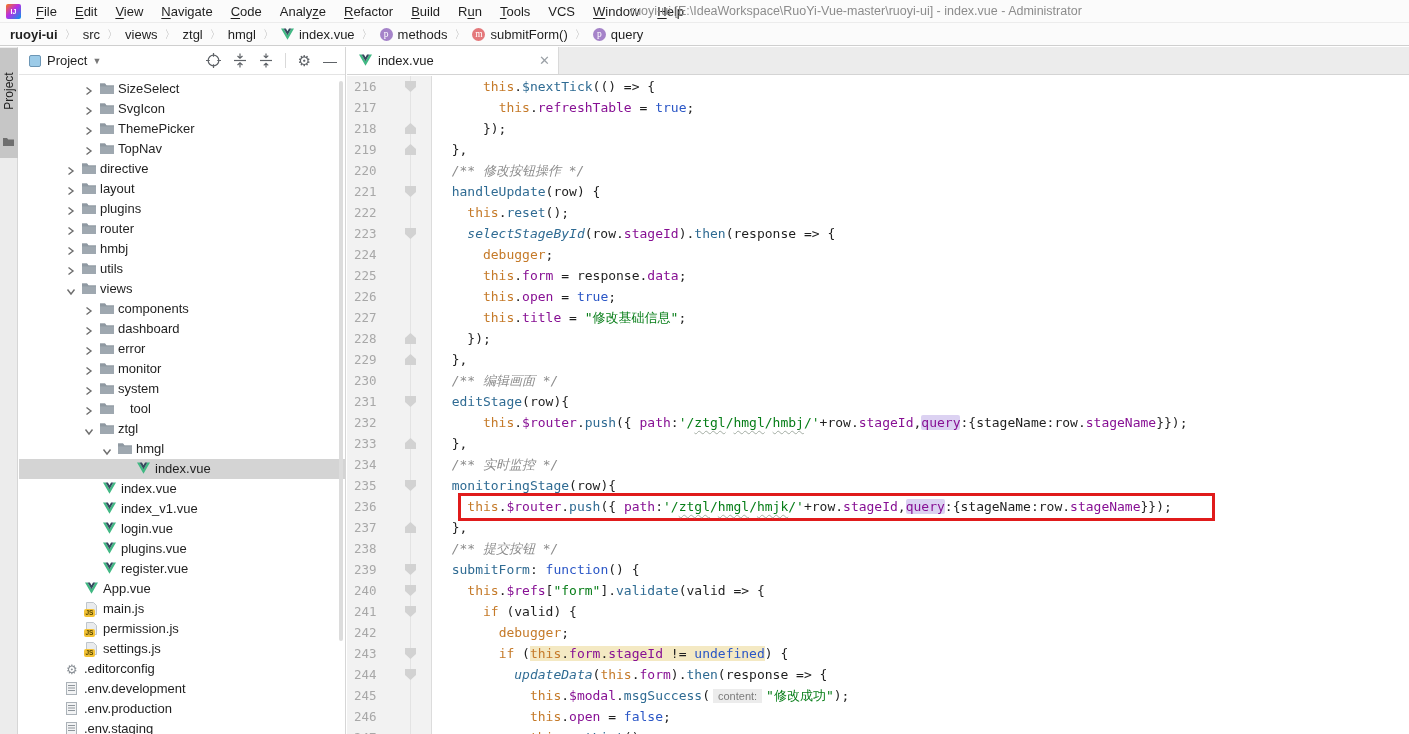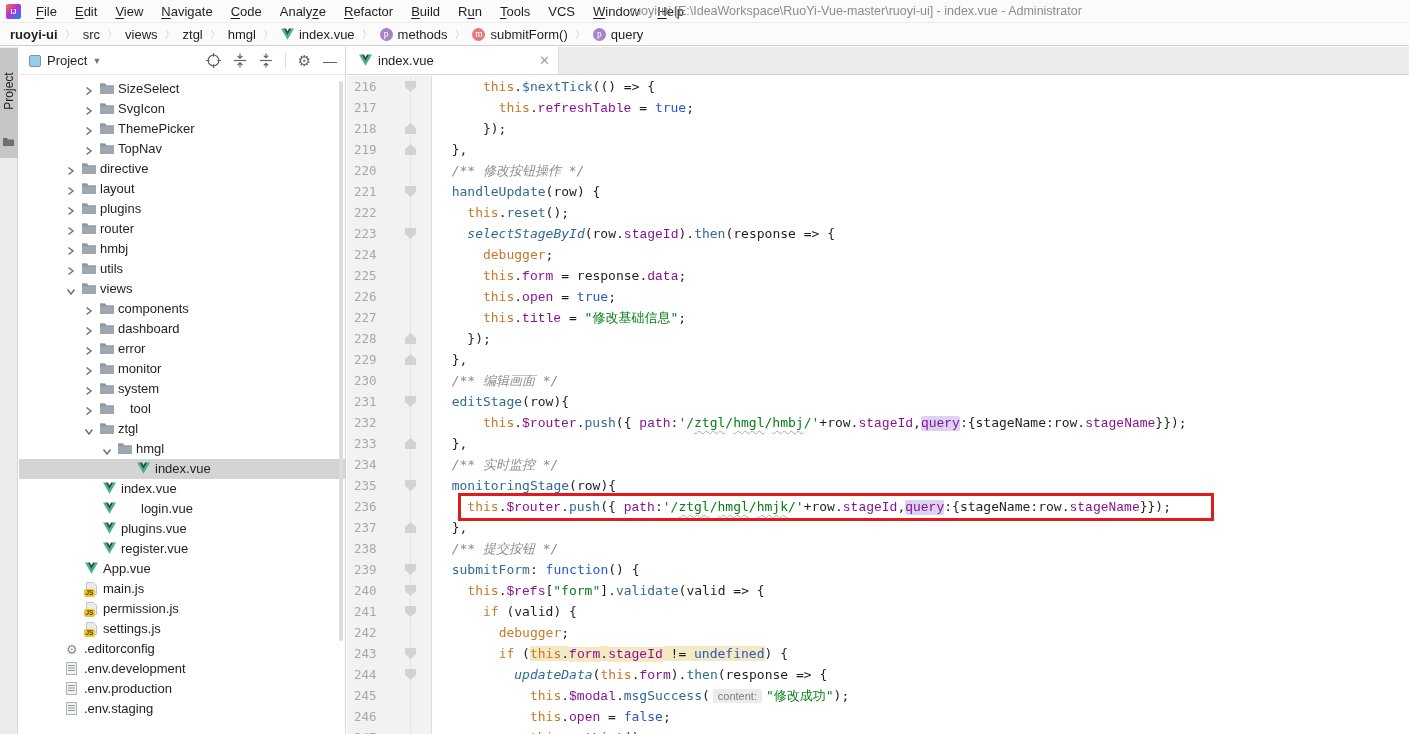--- a/index.html
+++ b/index.html
@@ -76,21 +76,21 @@
   .fm { position:absolute; left:58px; top:5px; width:11px; height:11px; background:#D2D2D2; z-index:2; }
   .fm.down { clip-path:polygon(0 0,100% 0,100% 55%,50% 100%,0 55%); }
   .fm.up   { clip-path:polygon(50% 0,100% 45%,100% 100%,0 100%,0 45%); }
   .src { padding-left:4px; }
 
   
   .tk-kw  { color:var(--kw); }
   .tk-kwb { color:var(--kwb); }
   .tk-fn  { color:var(--fn); }
   .tk-fni { color:var(--fn); font-style:italic; }
-  .tk-fld { color:var(--fld);font-family:Liberation Mono, monospace; }
+  .tk-fld { color:var(--fld); }
   .tk-str { color:var(--str); }
   .tk-strw{ color:var(--str); text-decoration:underline wavy #A3ADA3 1px; text-underline-offset:3px; }
   .tk-cmt { color:var(--cmt); font-style:italic; }
   .tk-prm { color:#1f1f1f; text-underline-offset:2px; }
   .tk-pln { color:#1f1f1f; }
   .tk-hint { font-family:"Liberation Sans",sans-serif; font-size:11px; color:var(--hint_fg);
              background:var(--hint_bg); border-radius:0; padding:1px 5px; margin:0 4px 0 3px; }
   .hl-id   { background:var(--hl_identifier); border-radius:2px; }
   .hl-cond { background:var(--hl_condition); }
   .redbox  { border:3px solid var(--accent_red); padding:3px 40px 4px 6px; margin-left:-9px; }
@@ -413,21 +413,28 @@
             <path fill="#41B883" d="M0 .4 9.4 16.4 18.8 .4 14.9 .4 9.4 9.9 3.7 .4Z"></path>
             <path fill="#35495E" d="M3.7 .4 9.4 9.9 14.9 .4 11.6 .4 9.4 4.3 7.1 .4Z"></path>
           </svg></span>
         <span class="tree-label" style="left: 102px;">index.vue</span>
       </div>
       <div class="tree-row">
         <span class="tree-ico" style="left: 84px;"><svg width="13" height="12" viewBox="0 0 18.8 16.4">
             <path fill="#41B883" d="M0 .4 9.4 16.4 18.8 .4 14.9 .4 9.4 9.9 3.7 .4Z"></path>
             <path fill="#35495E" d="M3.7 .4 9.4 9.9 14.9 .4 11.6 .4 9.4 4.3 7.1 .4Z"></path>
           </svg></span>
-        <span class="tree-label" style="left: 102px; margin-left: 20px;">login.vue</span>
+        <span class="tree-label" style="left: 102px;">index_v1.vue</span>
+      </div>
+      <div class="tree-row">
+        <span class="tree-ico" style="left: 84px;"><svg width="13" height="12" viewBox="0 0 18.8 16.4">
+            <path fill="#41B883" d="M0 .4 9.4 16.4 18.8 .4 14.9 .4 9.4 9.9 3.7 .4Z"></path>
+            <path fill="#35495E" d="M3.7 .4 9.4 9.9 14.9 .4 11.6 .4 9.4 4.3 7.1 .4Z"></path>
+          </svg></span>
+        <span class="tree-label" style="left: 102px;">login.vue</span>
       </div>
       <div class="tree-row">
         <span class="tree-ico" style="left: 84px;"><svg width="13" height="12" viewBox="0 0 18.8 16.4">
             <path fill="#41B883" d="M0 .4 9.4 16.4 18.8 .4 14.9 .4 9.4 9.9 3.7 .4Z"></path>
             <path fill="#35495E" d="M3.7 .4 9.4 9.9 14.9 .4 11.6 .4 9.4 4.3 7.1 .4Z"></path>
           </svg></span>
         <span class="tree-label" style="left: 102px;">plugins.vue</span>
       </div>
       <div class="tree-row">
         <span class="tree-ico" style="left: 84px;"><svg width="13" height="12" viewBox="0 0 18.8 16.4">

